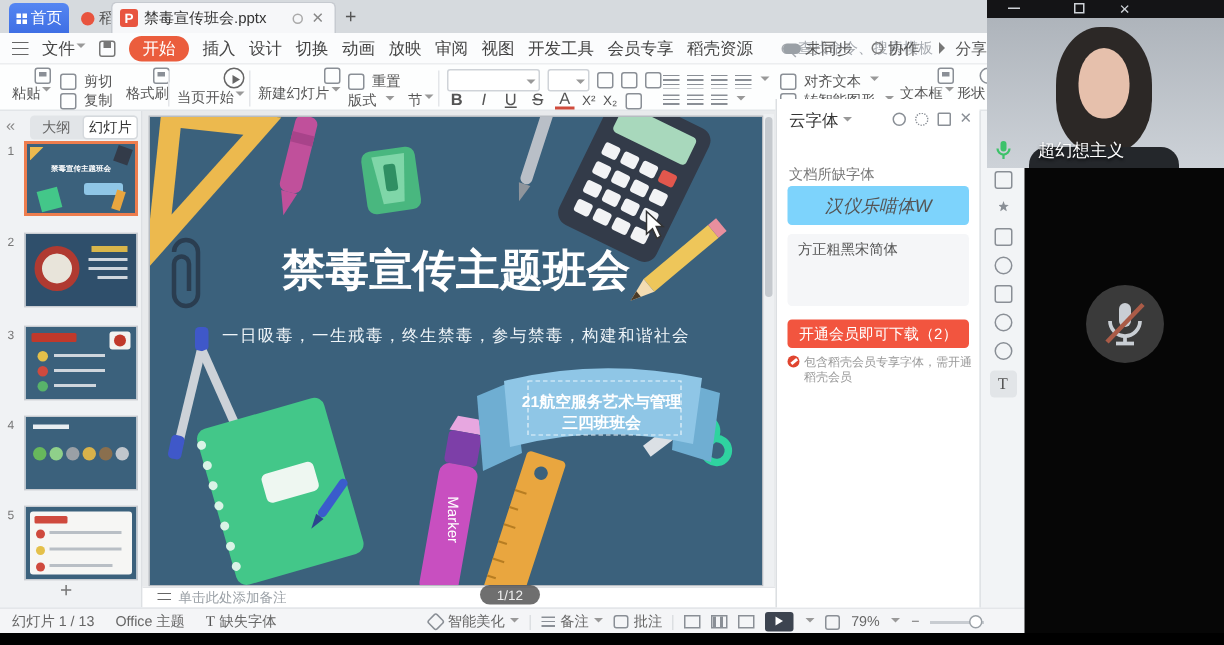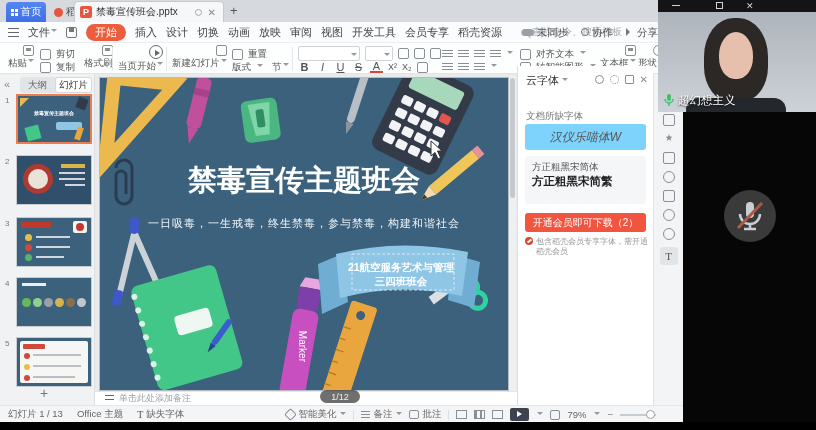--- a/index.html
+++ b/index.html
@@ -113,21 +113,21 @@
 
 .vtile1{position:absolute;left:658px;top:0;width:158px;height:112px;z-index:10;background:#17181a}
 .vbar{position:absolute;left:0;top:0;width:100%;height:12px;background:#141416;color:#cfd3d8}
 .wmin{position:absolute;left:14px;top:5px;width:8px;height:1.4px;background:#cfd3d8}
 .wmax{position:absolute;left:58px;top:2px;width:7px;height:7px;border:1.2px solid #cfd3d8}
 .wclose{position:absolute;left:88px;top:1px;font-size:9px;color:#cfd3d8}
 .vvideo{position:absolute;left:0;top:12px;width:158px;height:100px;background:linear-gradient(180deg,#aeb4bb,#cdd2d8);overflow:hidden}
 .hair{position:absolute;left:46px;top:6px;width:64px;height:84px;background:#2c2826;border-radius:46% 46% 42% 42%}
 .face{position:absolute;left:61px;top:20px;width:34px;height:47px;background:#e6c0ac;border-radius:50% 50% 46% 46%}
 .shoulder{position:absolute;left:28px;top:86px;width:100px;height:18px;background:#24272b;border-radius:12px 12px 0 0}
-.vname{position:absolute;left:6px;bottom:4px;display:flex;align-items:center;gap:4px;color:#fff;font-size:11.5px;text-shadow:0 1px 2px rgba(0,0,0,.8)}
+.vname{position:absolute;left:6px;bottom:4px;display:flex;align-items:center;gap:18px;color:#fff;font-size:11.5px;text-shadow:0 1px 2px rgba(0,0,0,.8)}
 .vtile2{position:absolute;left:683px;top:112px;width:133px;height:310px;background:#060606;z-index:10}
 .miccircle{position:absolute;left:41px;top:78px;width:52px;height:52px;background:#3a3a3a;border-radius:50%}
 .blackstrip{position:absolute;left:0;top:422px;width:816px;height:8px;background:#000;z-index:12}
 .cursor{position:absolute;z-index:6}
 </style>
 </head>
 <body>
 
 <div class="tabbar">
   <div class="hometab">
@@ -490,21 +490,20 @@
     <div class="fpicons">
       <span class="cir"></span>
       <span class="gear"></span>
       <span class="cir" style="border-radius:1px"></span>
       <span style="font-size:10px">✕</span>
     </div>
     <div class="fpsec">文档所缺字体</div>
     <div class="fbox1">汉仪乐喵体W</div>
     <div class="fbox2">
       <div class="fb2a">方正粗黑宋简体</div>
-      <div class="fb2c">方正粗黑宋简繁</div>
     </div>
     <div class="dlbtn">开通会员即可下载（2）</div>
     <div class="fpnote">
       <span class="rdot"></span>
       <span>包含稻壳会员专享字体，需开通稻壳会员</span>
     </div>
   </div>
 
   <div class="rstrip">
     <div style="padding-top:40px">

